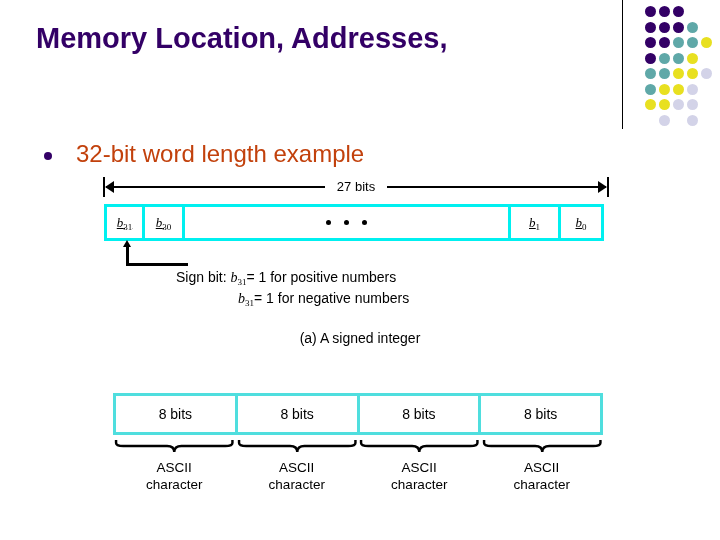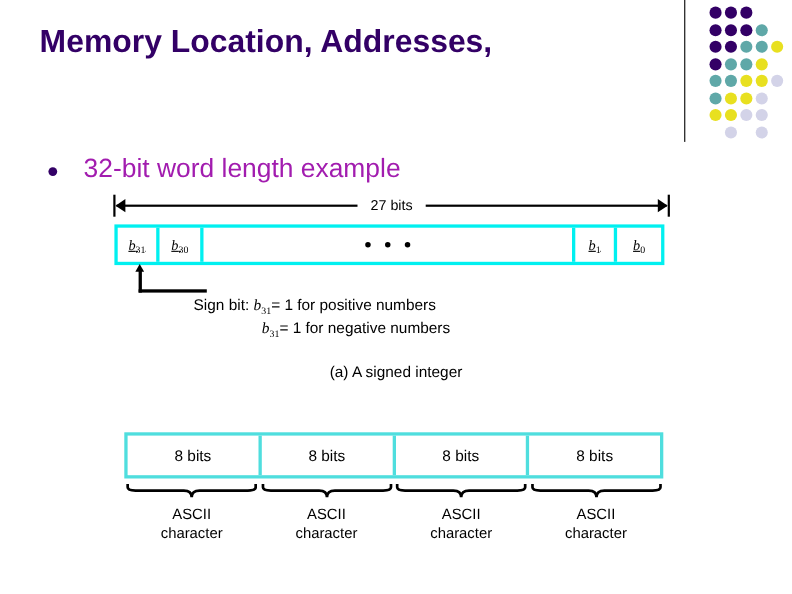--- a/index.html
+++ b/index.html
@@ -69,21 +69,21 @@
     width: 8px;
     height: 8px;
     border-radius: 50%;
     background: #330066;
   }
   .bullet-text {
     position: absolute;
     left: 40px;
     top: 0px;
     font-size: 24px;
-    color: #a21caf;
+    color: #c2410c;
     white-space: nowrap;
   }
 
   
   .fig-a {
     position: absolute;
     left: 0px;
     top: 172px;
     width: 720px;
     height: 185px;
@@ -156,21 +156,21 @@
     justify-content: center;
     font-size: 13px;
     font-style: italic;
     font-family: "Liberation Serif", serif;
     color: #000000;
   }
   .word-cell:last-child { border-right: none; }
   .cell-b31 { width: 38px; }
   .cell-b30 { width: 40px; }
   .cell-mid { flex: 1 1 auto; }
-  .cell-b1  { width: 38px; }
+  .cell-b1  { width: 50px; }
   .cell-b0  { width: 40px; }
   .bitlabel { white-space: nowrap; text-decoration: underline; }
   .bitlabel sub {
     font-size: 9px;
     font-style: normal;
     vertical-align: baseline;
     position: relative;
     bottom: -3px;
   }
   .ellipsis-dots {

